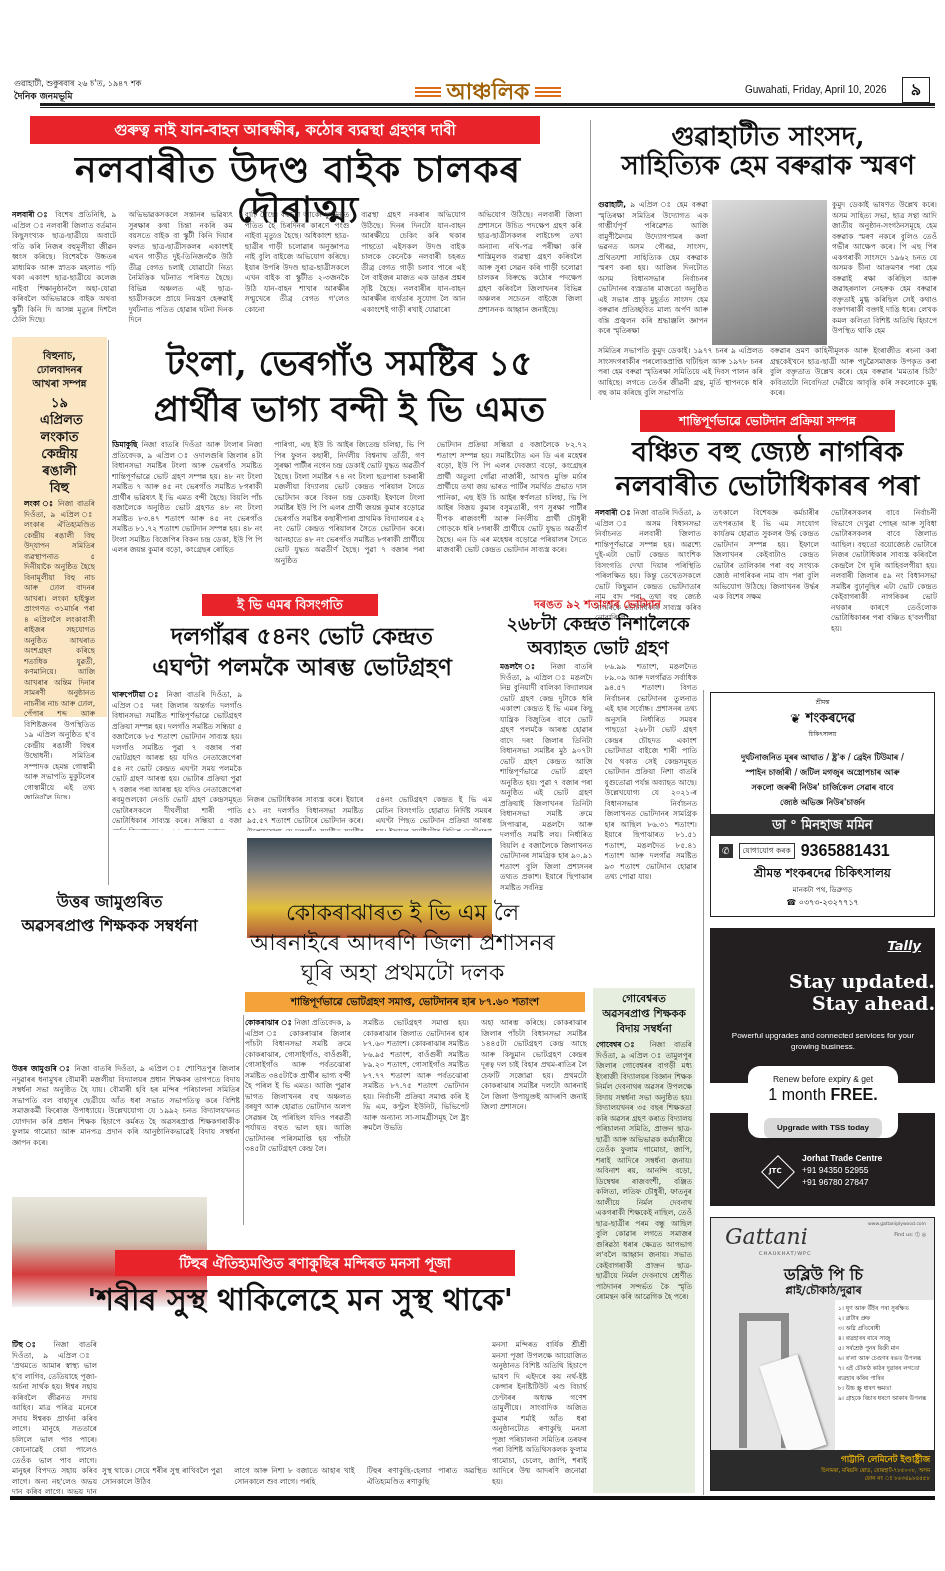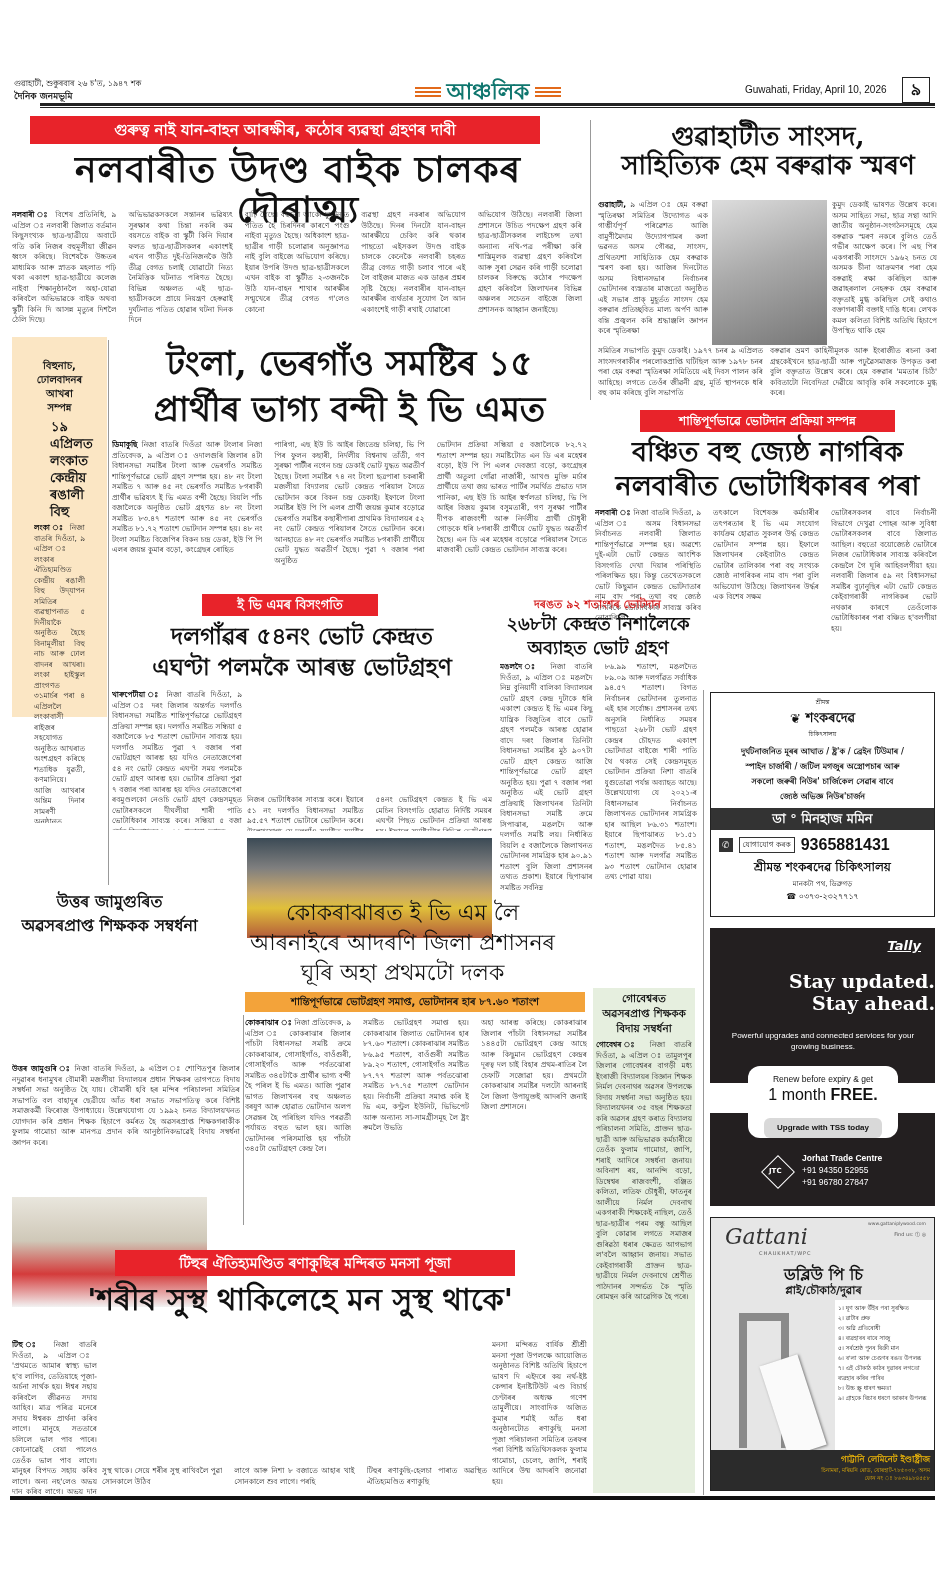--- a/index.html
+++ b/index.html
@@ -6,21 +6,21 @@
 html,body{width:945px;height:1571px;background:#fff;overflow:hidden}
 body{font-family:"DejaVu Sans",sans-serif;color:#111;position:relative}
 .abs{position:absolute}
 .masthead-left{left:14px;top:78px;font-size:8px;line-height:12px}
 .masthead-left .paper{font-weight:bold;font-size:9px}
 .masthead-rule{left:40px;top:103px;width:895px;height:3px;background:#222}
 .masthead-rule2{left:40px;top:107px;width:895px;height:1px;background:#222}
 .section-logo{left:378px;top:78px;width:220px;height:28px;display:flex;align-items:center;justify-content:center;gap:6px}
 .section-logo .bars{display:flex;flex-direction:column;gap:2px}
 .section-logo .bars span{display:block;width:26px;height:2px;background:#e26a1b}
-.section-logo .name{font-size:22px;font-weight:bold;color:#0f766e;font-family:"DejaVu Serif",serif}
+.section-logo .name{font-size:22px;font-weight:bold;color:#a16207;font-family:"DejaVu Serif",serif}
 .date-right{left:745px;top:84px;font-size:10px;font-family:"Liberation Sans",sans-serif}
 .page-no{left:902px;top:77px;width:28px;height:26px;border:1px solid #222;font-size:16px;font-weight:bold;display:flex;align-items:center;justify-content:center}
 .kicker{background:#e8232a;color:#fff;text-align:center;font-weight:bold}
 .kicker-orange{background:#f3a33a;color:#111;text-align:center;font-weight:bold}
 .headline{font-weight:bold;color:#111;line-height:1.1;text-align:center;font-family:"DejaVu Serif",serif}
 .body{font-size:7.4px;line-height:10.5px;color:#222;text-align:justify;font-family:"DejaVu Sans",sans-serif;overflow:hidden}
 .body b{color:#000}
 .cols{display:flex;gap:12px}
 .cols > div{flex:1}
 .vrule{background:#999;width:1px}
@@ -71,21 +71,21 @@
 <div class="abs headline" style="left:598px;top:122px;width:340px;font-size:26px">
   <div>গুৱাহাটীত সাংসদ,</div>
   <div>সাহিত্যিক হেম বৰুৱাক স্মৰণ</div>
 </div>
 <div class="abs body" style="left:598px;top:200px;width:110px;height:145px"><b>গুৱাহাটী,</b> <span>৯ এপ্ৰিল ঃ হেম বৰুৱা স্মৃতিৰক্ষা সমিতিৰ উদ্যোগত এক গাম্ভীৰ্যপূৰ্ণ পৰিৱেশত আজি বামুণীমৈদাম উদ্যোগপামৰ কলা ভৱনত অসম গৌৰৱ, সাংসদ, প্ৰথিতযশা সাহিত্যিক হেম বৰুৱাক স্মৰণ কৰা হয়। আজিৰ দিনটোত অসম বিধানসভাৰ নিৰ্বাচনৰ ভোটদানৰ ব্যস্ততাৰ মাজতো অনুষ্ঠিত এই সভাৰ প্ৰাক্ মুহূৰ্তত সাংসদ হেম বৰুৱাৰ প্ৰতিচ্ছবিত মাল্য অৰ্পণ আৰু বন্তি প্ৰজ্বলন কৰি শ্ৰদ্ধাঞ্জলি জ্ঞাপন কৰে স্মৃতিৰক্ষা</span></div>
 <div class="abs photo portrait" style="left:712px;top:200px;width:115px;height:145px"></div>
 <div class="abs body" style="left:832px;top:200px;width:105px;height:145px">কুমুদ ডেকাই ভাষণত উল্লেখ কৰে। অসম সাহিত্য সভা, ছাত্ৰ সন্থা আদি জাতীয় অনুষ্ঠান-সংগঠনসমূহে হেম বৰুৱাক স্মৰণ নকৰে বুলিও তেওঁ গভীৰ আক্ষেপ কৰে। পি এছ পিৰ একগৰাকী সাংসদে ১৯৬২ চনত যে অসমক চীনা আক্ৰমণৰ পৰা হেম বৰুৱাই ৰক্ষা কৰিছিল আৰু জৱাহৰলাল নেহৰুক হেম বৰুৱাৰ বক্তৃতাই মুগ্ধ কৰিছিল সেই কথাও বক্তাগৰাকী বক্তাই দাঙি ধৰে। লেখক কমল কলিতা বিশিষ্ট অতিথি হিচাপে উপস্থিত থাকি হেম</div>
 <div class="abs body" style="left:598px;top:346px;width:165px;height:52px">সমিতিৰ সভাপতি কুমুদ ডেকাই। ১৯৭৭ চনৰ ৯ এপ্ৰিলত সাংসদগৰাকীৰ পৰলোকপ্ৰাপ্তি ঘটিছিল আৰু ১৯৭৮ চনৰ পৰা হেম বৰুৱা স্মৃতিৰক্ষা সমিতিয়ে এই দিবস পালন কৰি আহিছে। লগতে তেওঁৰ জীৱনী গ্ৰন্থ, মূৰ্তি স্থাপনকে ধৰি বহু কাম কৰিছে বুলি সভাপতি</div>
 <div class="abs body" style="left:770px;top:346px;width:167px;height:52px">বৰুৱাৰ ভ্ৰমণ কাহিনীমূলক আৰু ইংৰাজীত ৰচনা কৰা গ্ৰন্থকেইখনে ছাত্ৰ-ছাত্ৰী আৰু পঢ়ুৱৈসমাজক উপকৃত কৰা বুলি বক্তৃতাত উল্লেখ কৰে। হেম বৰুৱাৰ 'মমতাৰ চিঠি' কবিতাটো নিবেদিতা দেৱীয়ে আবৃত্তি কৰি সকলোকে মুগ্ধ কৰে।</div>
 
-<div class="abs sidebar-box" style="left:12px;top:337px;width:95px;height:380px;padding:22px">
+<div class="abs sidebar-box" style="left:12px;top:337px;width:95px;height:380px;padding:12px">
   <div style="text-align:center;font-size:10px;font-weight:bold;line-height:14px">বিহুনাচ, ঢোলবাদনৰ আখৰা সম্পন্ন</div>
   <div style="text-align:center;font-size:13px;font-weight:bold;line-height:17px;margin:3px 16px">১৯ এপ্ৰিলত লংকাত কেন্দ্ৰীয় ৰঙালী বিহু</div>
   <div class="body" style="height:300px"><b>লংকা ঃ</b> <span>নিজা বাতৰি দিওঁতা, ৯ এপ্ৰিল ঃ লংকাৰ ঐতিহ্যমণ্ডিত কেন্দ্ৰীয় ৰঙালী বিহু উদ্‌যাপন সমিতিৰ ব্যৱস্থাপনাত ৫ দিনীয়াকৈ অনুষ্ঠিত হৈছে বিনামূলীয়া বিহু নাচ আৰু ঢোল বাদনৰ আখৰা। লংকা হাইস্কুল প্ৰাংগণত ৩১মাৰ্চৰ পৰা ৪ এপ্ৰিললৈ লংকাবাসী ৰাইজৰ সহযোগত অনুষ্ঠিত আখৰাত অংশগ্ৰহণ কৰিছে শতাধিক যুৱতী, কণমানিয়ে। আজি আখৰাৰ অন্তিম দিনাৰ সামৰণী অনুষ্ঠানত নাচনীৰ নাচ আৰু ঢোল, পেঁপাৰ শব্দ আৰু বিশিষ্টজনৰ উপস্থিতিত ১৯ এপ্ৰিল অনুষ্ঠিত হ'ব কেন্দ্ৰীয় ৰঙালী বিহুৰ উদ্বোধনী। সমিতিৰ সম্পাদক হেমন্ত গোস্বামী আৰু সভাপতি মুকুটলেৰ গোস্বামীয়ে এই তথ্য জানিবলৈ দিছে।</span></div>
 </div>
 
 <div class="abs headline" style="left:112px;top:340px;width:475px;font-size:34px;line-height:46px">
   <div>টংলা, ভেৰগাঁও সমষ্টিৰ ১৫</div>
   <div>প্ৰাৰ্থীৰ ভাগ্য বন্দী ই ভি এমত</div>
 </div>
 <div class="abs cols" style="left:112px;top:440px;width:475px;height:145px">
@@ -166,21 +166,21 @@
 </div>
 <div class="abs body" style="left:492px;top:1340px;width:95px;height:155px">মনসা মন্দিৰত বাৰ্ষিক শ্ৰীশ্ৰী মনসা পূজা উপলক্ষে আয়োজিত অনুষ্ঠানত বিশিষ্ট অতিথি হিচাপে ভাষণ দি এইদৰে কয় নৰ্থ-ইষ্ট কেন্সাৰ ইনষ্টিটিউট এণ্ড বিচাৰ্ছ চেণ্টাৰৰ অধ্যক্ষ গণেশ তামুলীয়ে। সাংবাদিক অজিত কুমাৰ শৰ্মাই আঁত ধৰা অনুষ্ঠানটোত ৰণাকুছি মনসা পূজা পৰিচালনা সমিতিৰ তৰফৰ পৰা বিশিষ্ট অতিথিসকলক ফুলাম গামোচা, চেলেং, জাপি, শৰাই আদিৰে উষ্ম আদৰণি জনোৱা হয়।</div>
 
 <div class="abs ad-box" style="left:710px;top:692px;width:225px;height:225px;background:#fff">
   <div style="text-align:center;margin-top:4px;font-size:6px">শ্ৰীমন্ত</div>
   <div style="display:flex;justify-content:center;align-items:center;gap:5px">
     <span style="font-size:13px">❦</span>
     <span style="font-size:13px;font-weight:bold">শংকৰদেৱ</span>
   </div>
   <div style="text-align:center;font-size:6px">চিকিৎসালয়</div>
-  <div style="text-align:center;font-size:8px;font-weight:bold;line-height:15px;margin-top:4px">
+  <div style="text-align:center;font-size:8px;font-weight:bold;line-height:15px;margin-top:10px">
     <div>দুৰ্ঘটনাজনিত মূৰৰ আঘাত / ষ্ট্ৰ'ক / ব্ৰেইন টিউমাৰ /</div>
     <div>স্পাইন চাৰ্জাৰী / জটিল মগজুৰ অস্ত্ৰোপচাৰ আৰু</div>
     <div>সকলো জৰুৰী নিউৰ' চাৰ্জিকেল সেৱাৰ বাবে</div>
     <div>জ্যেষ্ঠ অভিজ্ঞ নিউৰ'চাৰ্জন</div>
   </div>
   <div style="background:#333;color:#fff;text-align:center;font-size:13px;font-weight:bold;height:22px;line-height:22px;margin-top:4px">ডা ° মিনহাজ মমিন</div>
   <div style="display:flex;align-items:center;gap:6px;padding:6px 8px 0">
     <span style="background:#333;color:#fff;font-size:9px;padding:2px 3px">✆</span>
     <span style="border:1px solid #333;font-size:7.5px;padding:1px 3px">যোগাযোগ কৰক</span>
     <span style="font-size:16px;font-weight:bold;font-family:'Liberation Sans',sans-serif">9365881431</span>

